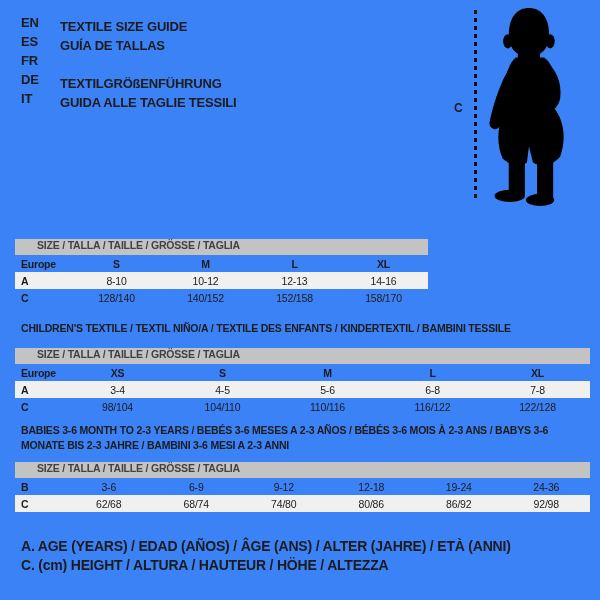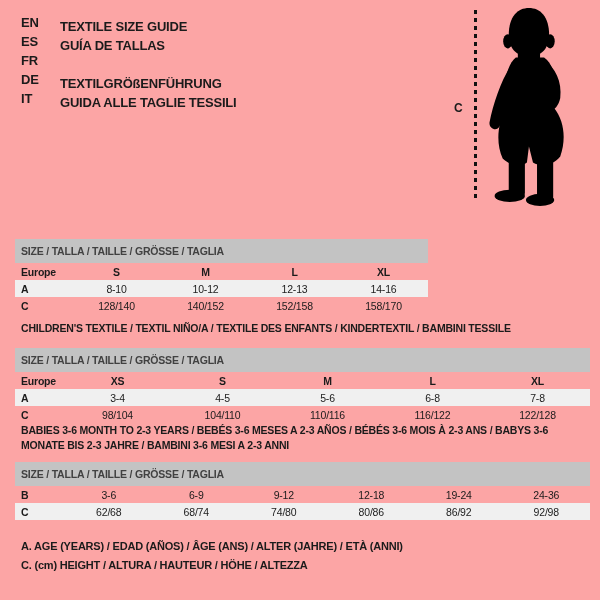--- a/index.html
+++ b/index.html
@@ -1,17 +1,17 @@
 <!DOCTYPE html>
 <html><head>
 <meta charset="utf-8">
 <style>
   html,body{margin:0;padding:0;background:#ffffff;}
   .page{
-    position:relative;width:600px;height:600px;background:#fca5a5;overflow:hidden;
+    position:relative;width:600px;height:600px;background:#3b82f6;overflow:hidden;
     font-family:"Liberation Sans", sans-serif;color:#1b1b1b;letter-spacing:-0.2px;
   }
   
   .lang-block{position:absolute;left:21px;top:13px;}
   .lang-row{display:flex;height:19px;align-items:center;}
   .lang-code{display:inline-block;width:39px;font-size:13px;font-weight:700;}
   .lang-text{font-size:13px;font-weight:700;margin-top:8px;}
   
   .figure{position:absolute;left:440px;top:0;width:160px;height:215px;}
   .c-label{position:absolute;left:14px;top:101px;font-size:12px;font-weight:700;}
@@ -23,33 +23,33 @@
   
   .sec-title{position:absolute;left:21px;width:565px;font-size:10.5px;font-weight:700;line-height:14.5px;}
   .s1{top:216px;}
   .s2{top:321px;}
   .s3{top:423px;}
   
   .table{position:absolute;left:15px;font-size:10.5px;}
   .t1{top:239px;width:413px;}
   .t2{top:348px;width:575px;}
   .t3{top:462px;width:575px;}
-  .tbar{height:24px;background:#c3c3c3;display:flex;align-items:center;padding-left:6px;box-sizing:border-box;
+  .tbar{height:16px;background:#c3c3c3;display:flex;padding-left:22px;box-sizing:border-box;
         color:#414141;font-weight:700;}
   .trow{display:grid;height:17px;align-items:center;}
   .t1 .trow{grid-template-columns:57px repeat(4,89px);}
   .t2 .trow{grid-template-columns:50px repeat(5,105px);}
   .t3 .trow{grid-template-columns:50px repeat(6,87.5px);}
   .lbl{padding-left:6px;font-weight:700;}
   .cell{text-align:center;font-weight:400;}
   .head .cell{font-weight:700;}
   .stripe{background:#f0f0f0;}
   
   .footnotes{position:absolute;left:21px;top:537px;}
-  .fnote{font-size:11px;font-weight:700;line-height:19px;white-space:nowrap;}
+  .fnote{font-size:14px;font-weight:700;line-height:19px;white-space:nowrap;}
 </style>
 </head>
 <body>
 
 <div class="page">
 
   <div class="lang-block">
     <div class="lang-row">
       <span class="lang-code">EN</span>
       <span class="lang-text">TEXTILE SIZE GUIDE</span>

